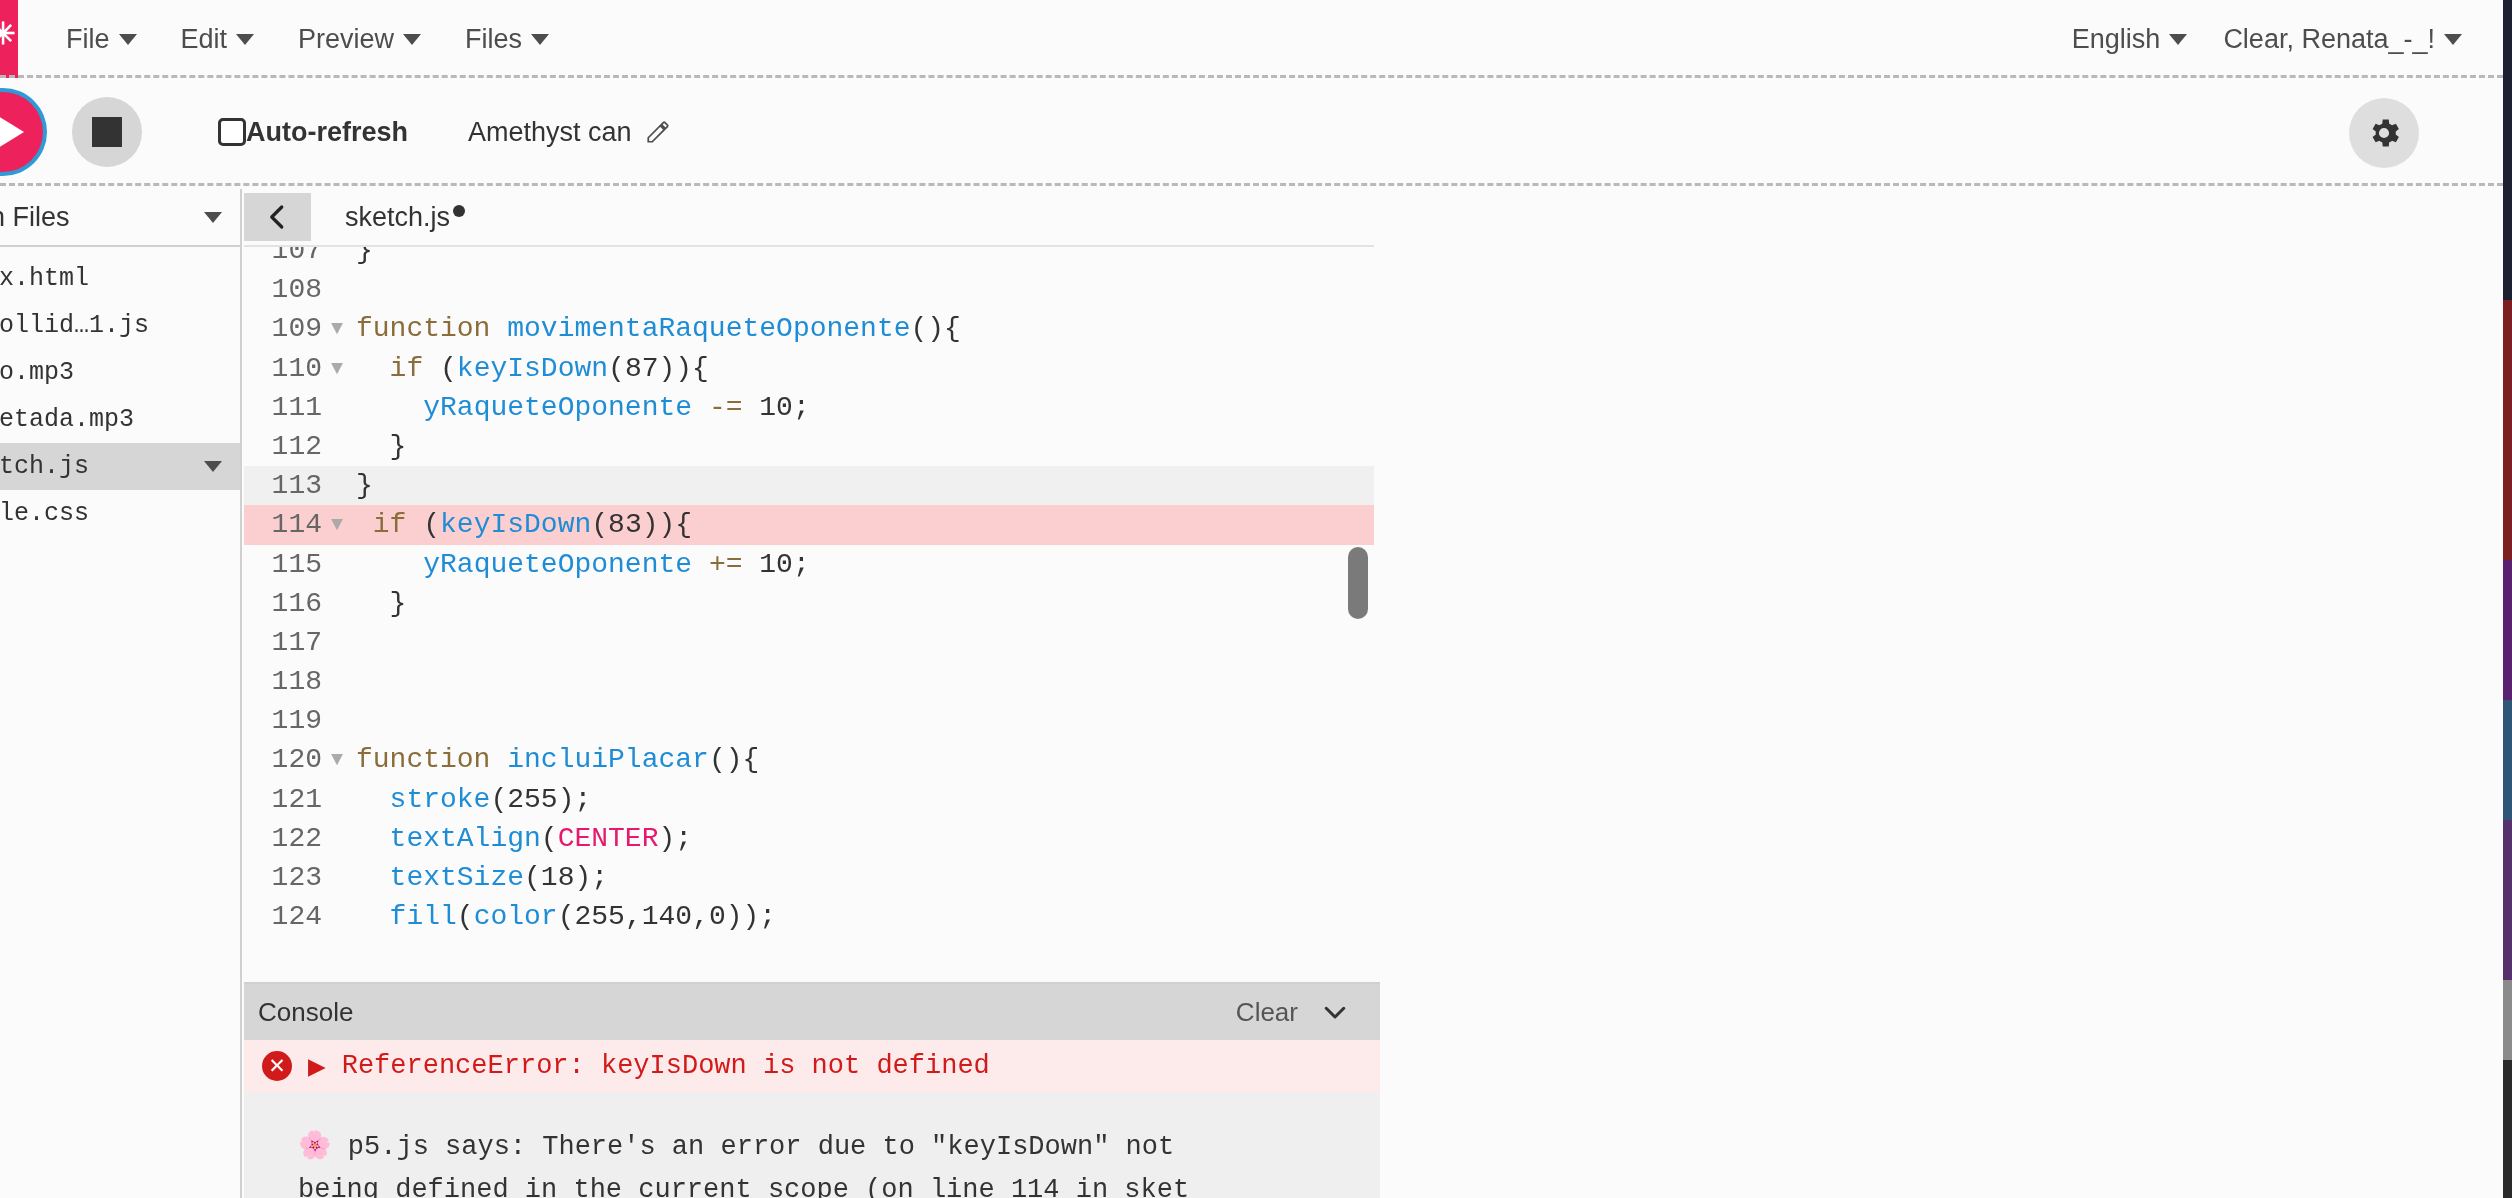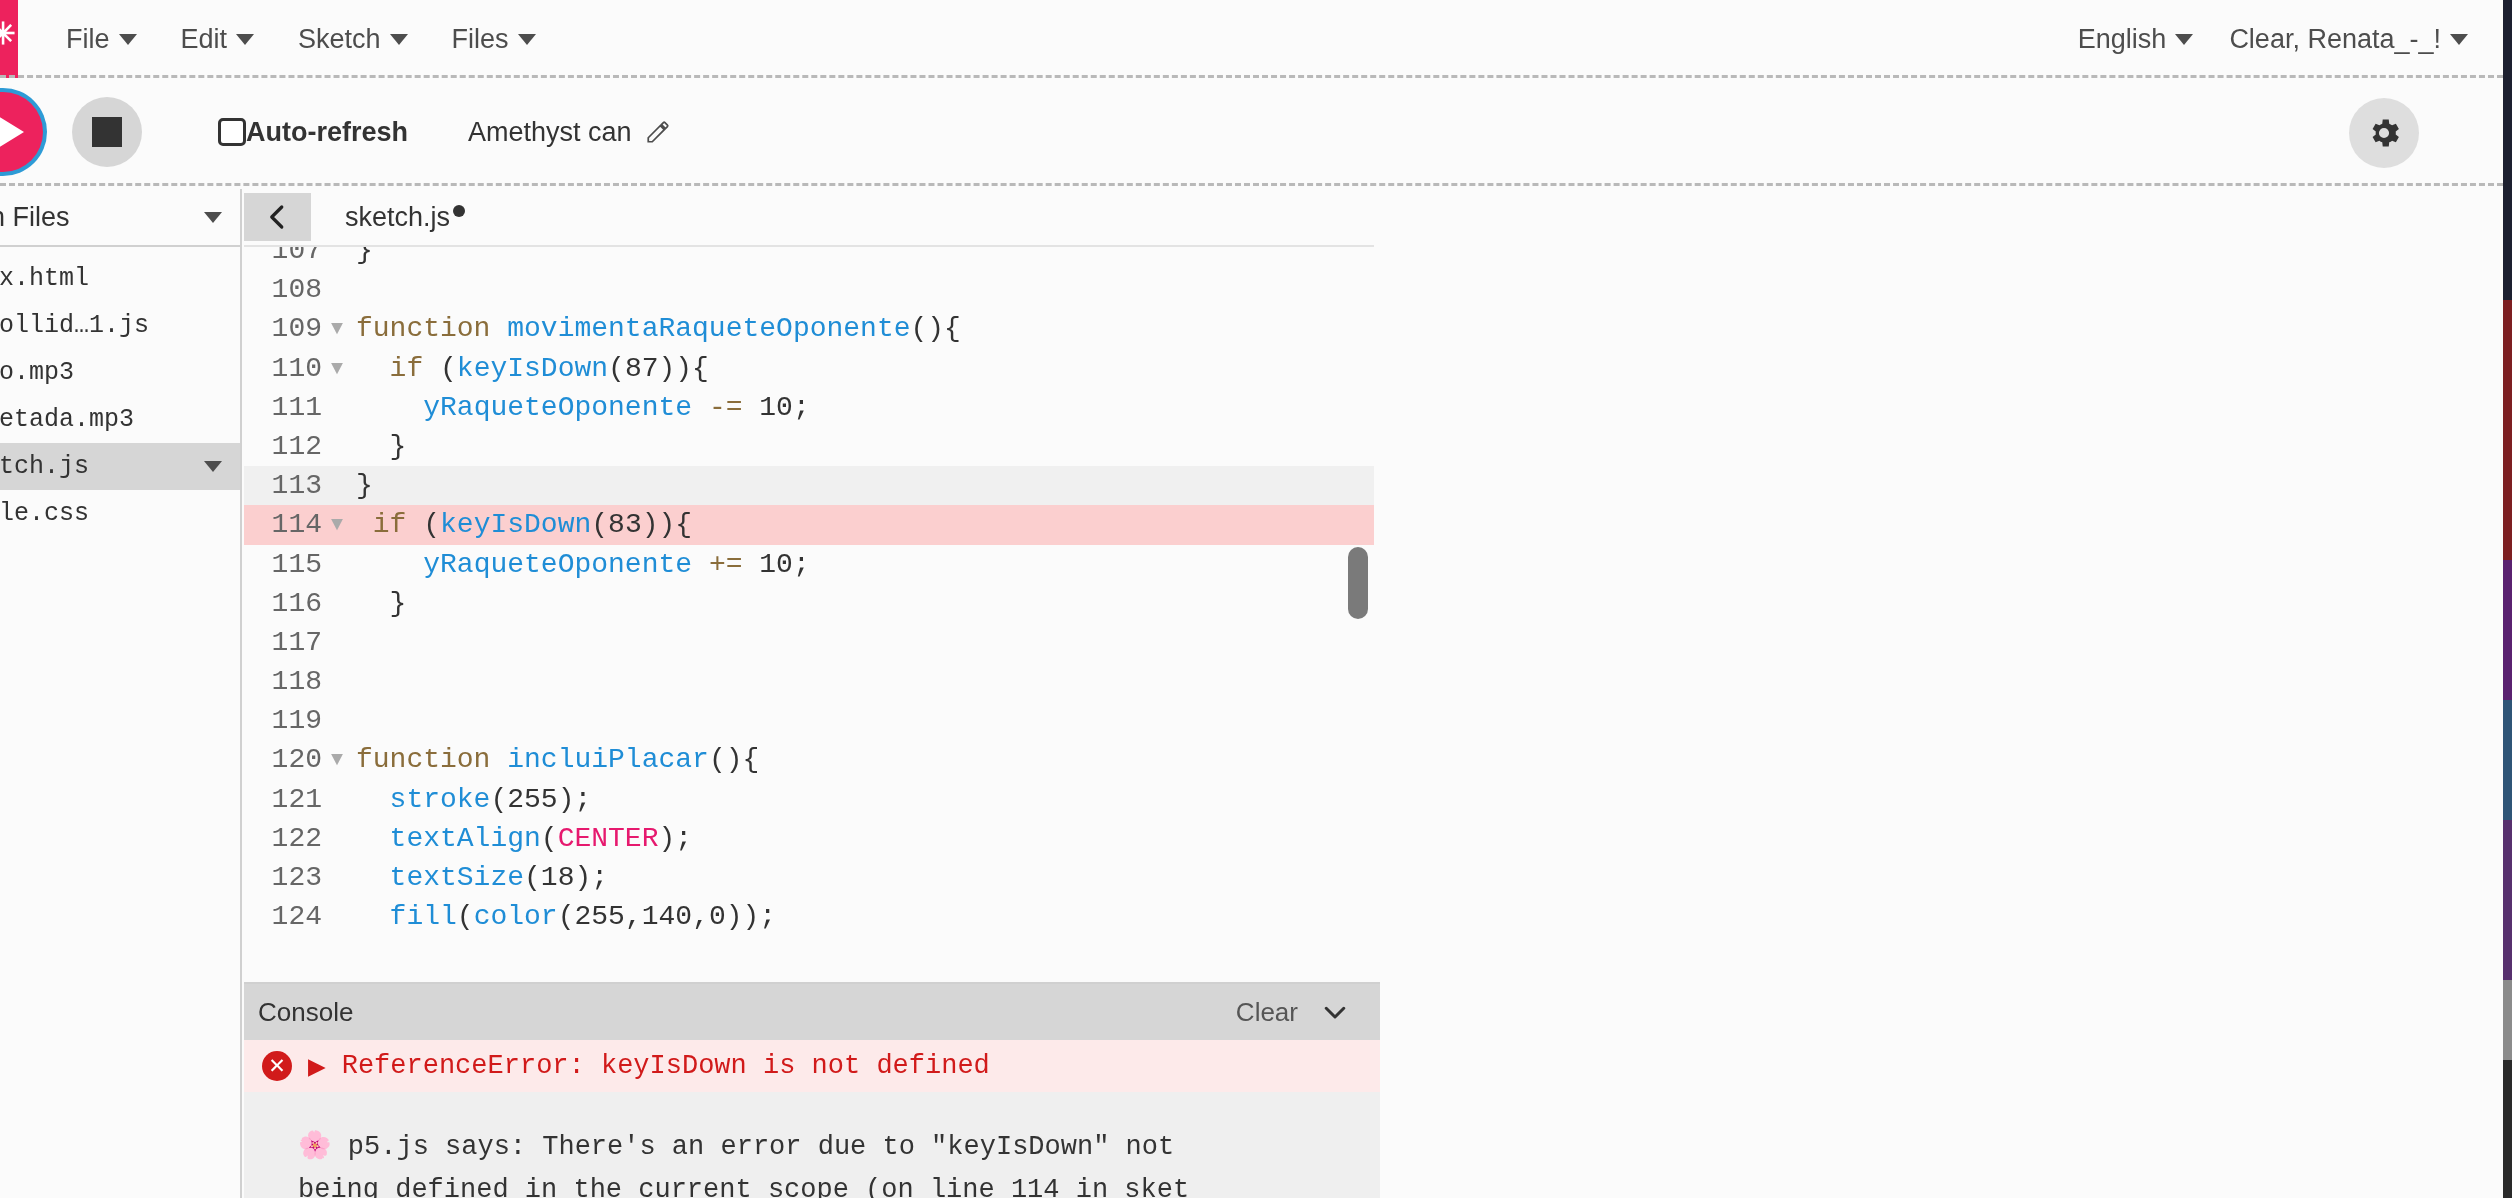--- a/index.html
+++ b/index.html
@@ -28,21 +28,21 @@
     margin-left: -12px;
     flex: 0 0 auto;
   }
   .p5-logo span { transform: translateY(-5px); }
   .nav-menu { display: flex; align-items: center; margin-left: 26px; }
   .nav-item {
     display: flex; align-items: center; gap: 9px;
     font-size: 27px; color: #4d4d4d; padding: 6px 22px; cursor: pointer;
   }
   .caret { width: 0; height: 0; border-left: 9px solid transparent; border-right: 9px solid transparent; border-top: 11px solid #4d4d4d; display:inline-block;}
-  .nav-right { margin-left: auto; display: flex; align-items: center; padding-right: 17px; }
+  .nav-right { margin-left: auto; display: flex; align-items: center; padding-right: 23px; }
   .nav-right .nav-item { padding: 6px 18px; }
 
   
   .toolbar {
     position: absolute; left: 0; top: 78px; width: 2503px; height: 108px;
     background: #fbfbfb; display: flex; align-items: center;
   }
   .toolbar::after {
     content: ""; position: absolute; left: 0; right: 0; bottom: 0; height: 0;
     border-bottom: 3px dashed #b9b9b9;
@@ -243,21 +243,21 @@
     <div class="nav-menu">
       <div class="nav-item">
         <span>File</span>
         <i class="caret"></i>
       </div>
       <div class="nav-item">
         <span>Edit</span>
         <i class="caret"></i>
       </div>
       <div class="nav-item">
-        <span>Sketch</span>
+        <span>Preview</span>
         <i class="caret"></i>
       </div>
       <div class="nav-item">
         <span>Files</span>
         <i class="caret"></i>
       </div>
     </div>
     <div class="nav-right">
       <div class="nav-item">
         <span>English</span>

